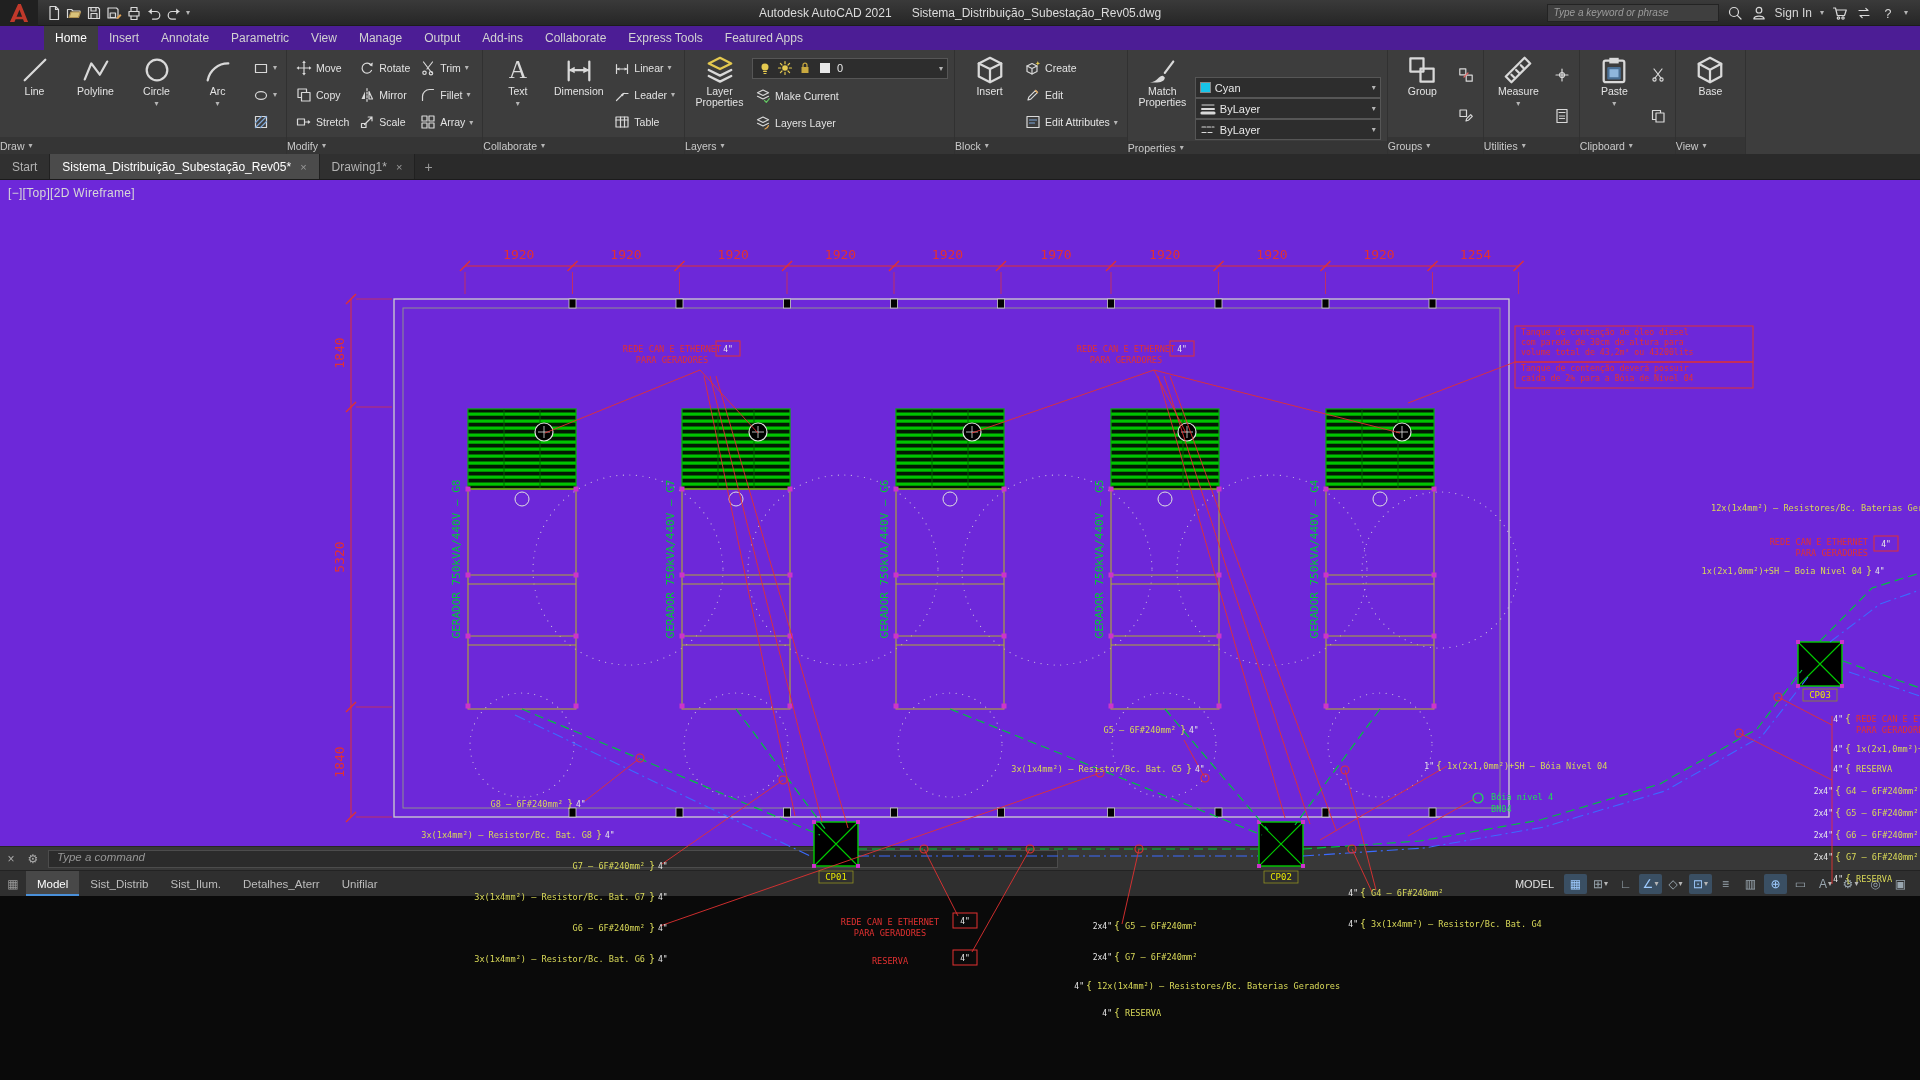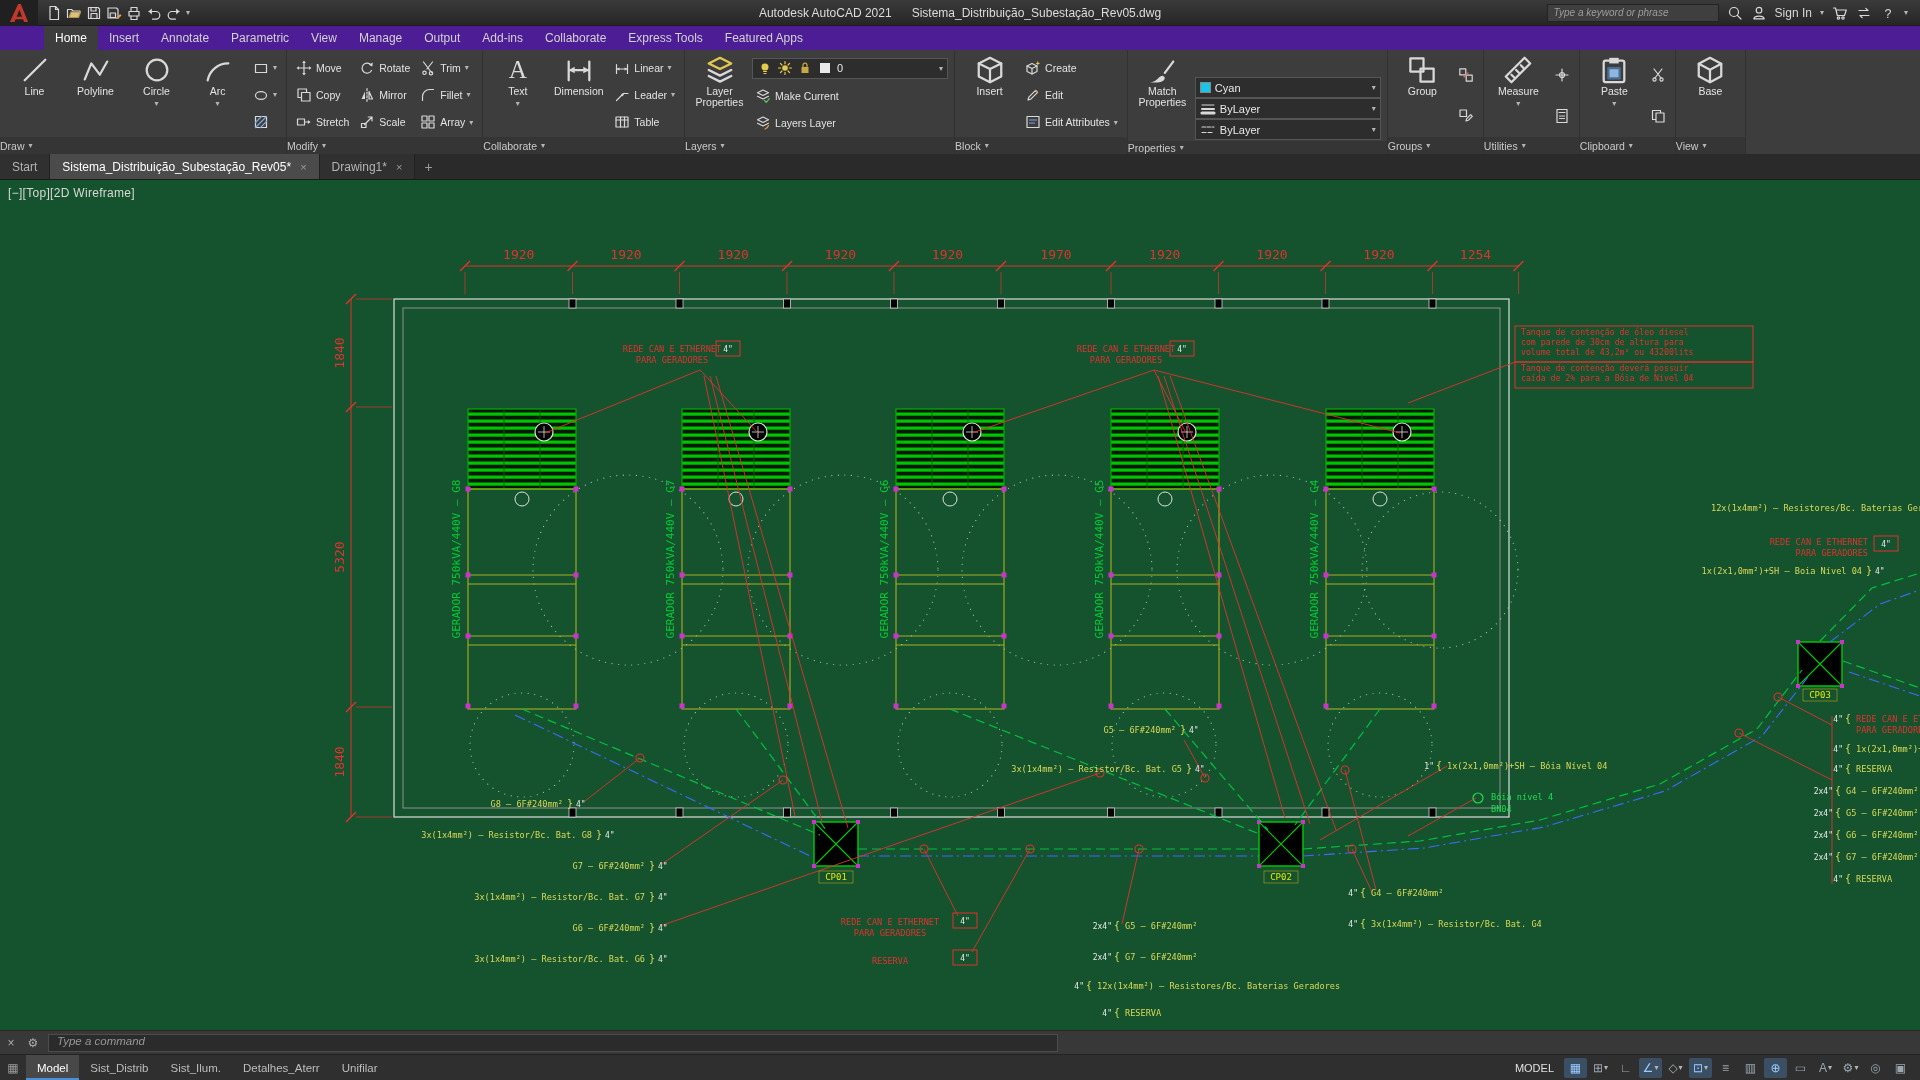--- a/index.html
+++ b/index.html
@@ -33,21 +33,21 @@
 .ddrow{display:flex;align-items:center;gap:4px;background:#2d2d2d;border:1px solid #565656;height:21px;padding:0 4px;font-size:11px;color:#e8e8e8}
 .ddrow .caret{margin-left:auto}
 .swatch{width:11px;height:11px;border:1px solid #888;flex:none}
 
 .filetabs{height:26px;background:#2a2a2a;display:flex;align-items:stretch;border-bottom:1px solid #1b1b1b;font-size:12px}
 .ftab{display:flex;align-items:center;gap:9px;padding:0 12px;color:#b3b3b3;background:#303030;border-right:1px solid #212121}
 .ftab.active{background:#4b4b4b;color:#fff}
 .fx{color:#9a9a9a;font-size:11px}
 .fplus{display:flex;align-items:center;padding:0 9px;color:#9a9a9a;font-size:14px}
 
-.canvas{height:850px;background:#14532d;position:relative}
+.canvas{height:666px;background:#6d28d9;position:relative}
 .vplabel{position:absolute;top:6px;left:8px;color:#d8d8d8;font-size:12px;z-index:2;letter-spacing:.3px}
 
 .cmdbar{height:24px;background:#383838;display:flex;align-items:center;border-top:1px solid #262626}
 .cmdic{width:22px;text-align:center;color:#ababab;font-size:12px}
 .cmdinput{width:1010px;height:18px;background:#2b2b2b;border:1px solid #4c4c4c;margin-left:4px;display:flex;align-items:flex-start;padding:0 8px;color:#969696;font-style:italic;font-size:11.5px}
 
 .statusbar{height:26px;background:#2f2f2f;display:flex;align-items:stretch;font-size:11.5px;border-top:1px solid #232323}
 .sleft{display:flex;align-items:stretch}
 .menu9{width:26px;display:flex;align-items:center;justify-content:center;color:#9a9a9a;font-size:12px}
 .ltab{display:flex;align-items:center;padding:0 11px;color:#bdbdbd}

